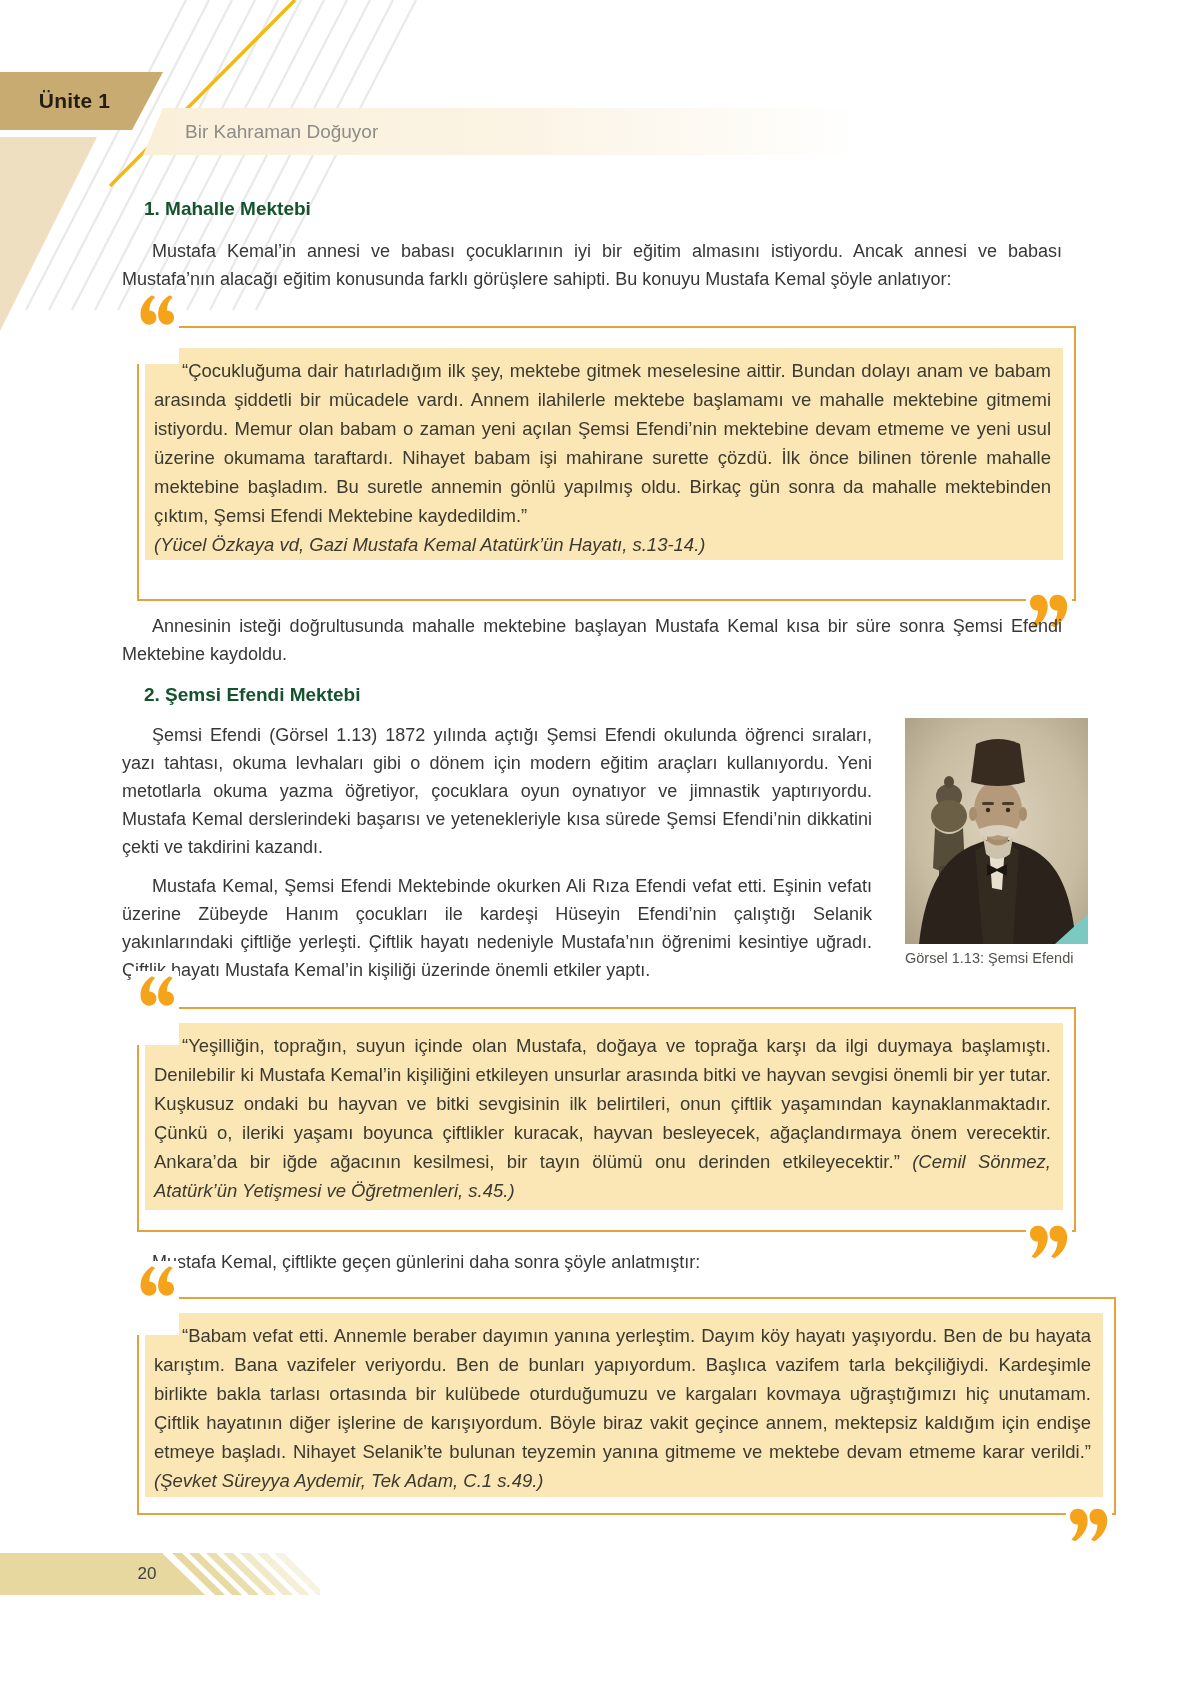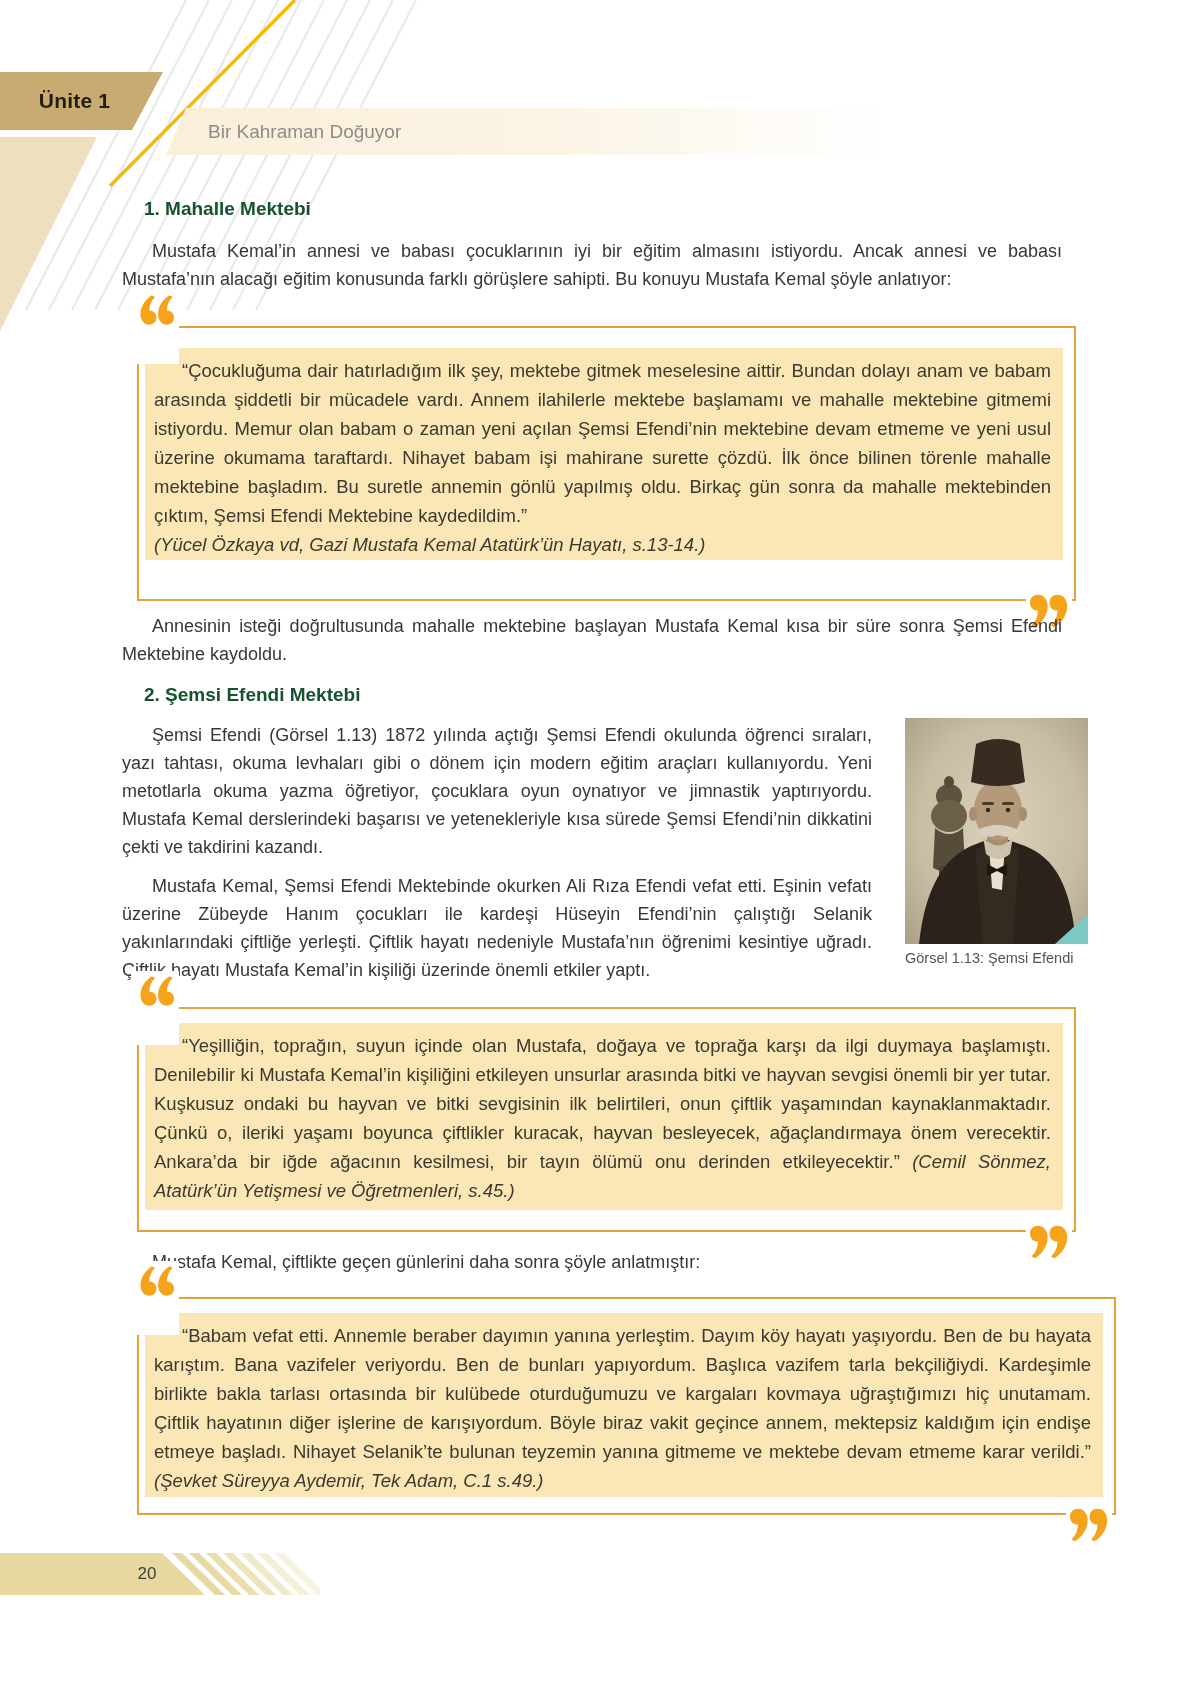--- a/index.html
+++ b/index.html
@@ -8,21 +8,21 @@
 
   
   .hdr-svg{position:absolute;left:0;top:0;}
   .unit-tab{position:absolute;left:0;top:72px;width:163px;height:58px;
             display:flex;align-items:center;justify-content:center;
             clip-path:polygon(0 0,100% 0,81% 100%,0 100%);
             background:#C8AB70;}
   .unit-tab span{font-size:21px;font-weight:bold;color:#231d14;letter-spacing:.2px;padding-right:14px;}
   .title-band{position:absolute;left:0;top:108px;width:900px;height:47px;
               clip-path:polygon(163px 0,100% 0,100% 100%,143px 100%);
-              background:linear-gradient(to right,#F9EDD5 0%,#FBF3E3 55%,rgba(252,245,232,0) 96%);margin-left:23px;}
+              background:linear-gradient(to right,#F9EDD5 0%,#FBF3E3 55%,rgba(252,245,232,0) 96%);}
   .title-band span{position:absolute;left:185px;top:0;line-height:47px;font-size:19px;color:#8e8c88;}
 
   
   .h-section{position:absolute;font-size:19px;font-weight:bold;color:#14532d;}
   .para{position:absolute;font-size:18px;line-height:28px;text-align:justify;
         text-indent:30px;color:#373737;margin:0;}
 
   
   .qblock{position:absolute;left:137px;width:939px;}
   .qframe{position:absolute;inset:0;border:2px solid #E2A23C;}

